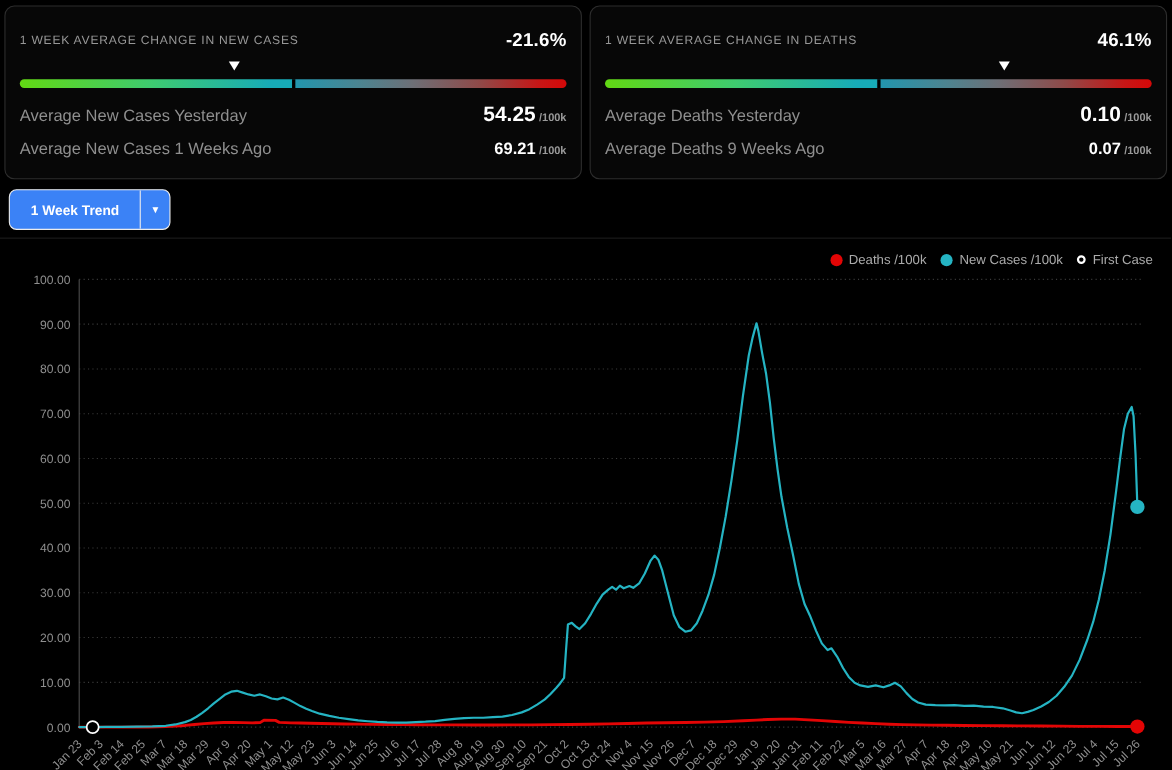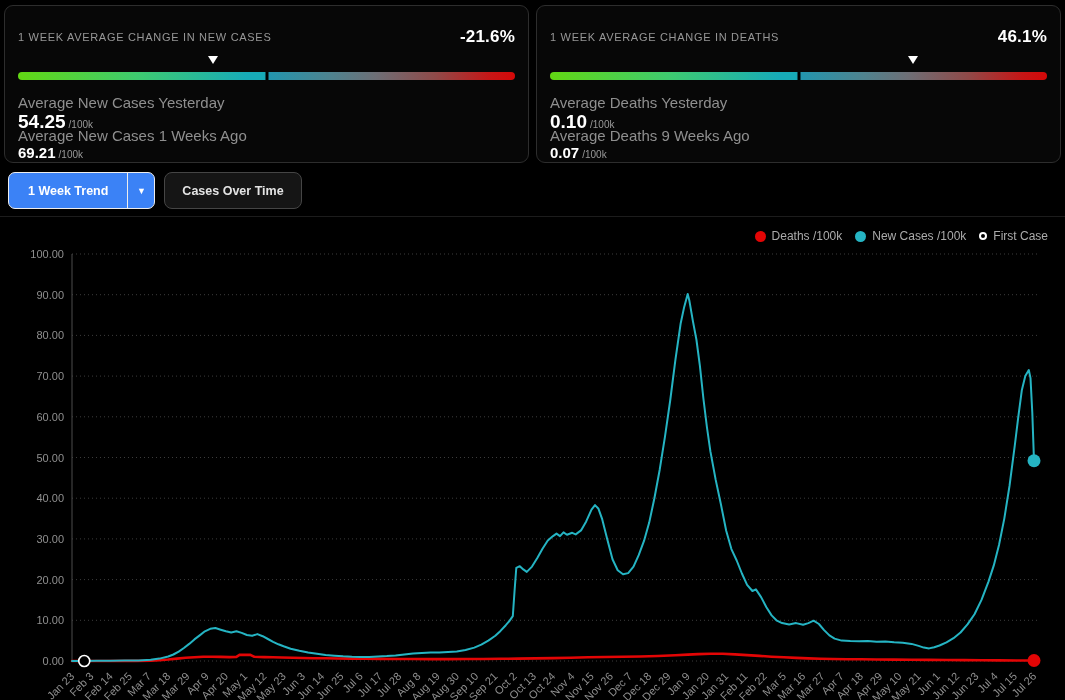--- a/index.html
+++ b/index.html
@@ -26,26 +26,26 @@
   .gauge-divider {
     position:absolute; left:50%; bottom:1px; width:3px; height:8px;
     background:#000; transform:translateX(-50%);
   }
   .gauge-marker {
     position:absolute; top:2px; width:0; height:0; transform:translateX(-50%);
     border-left:5px solid transparent; border-right:5px solid transparent;
     border-top:8px solid #fff;
   }
   .card-rows { margin-top:13px; }
-  .card-row { display:flex; justify-content:space-between; align-items:baseline; height:33px;flex-direction:column; }
+  .card-row { display:flex; justify-content:space-between; align-items:baseline; height:33px; }
   .row-label { font-size:15px; color:#8f8f8f; }
   .row-value { color:#fff; font-weight:700; white-space:nowrap; }
   .v-lg { font-size:19px; }
   .v-sm { font-size:15px; }
-  .unit { font-size:10px; font-weight:400; color:#9a9a9a; margin-left:3px; }
+  .unit { font-size:10px; font-weight:700; color:#9a9a9a; margin-left:3px; }
   
   .toolbar { display:flex; gap:9px; padding:9px 0 0 8px; height:47px; }
   .trend-btn {
     display:flex; align-items:stretch; background:#3b82f6; border:1px solid #ededed;
     border-radius:7px; overflow:hidden; cursor:pointer; height:37px;
   }
   .trend-btn-main { padding:0 19px; display:flex; align-items:center;
     font-size:12.5px; font-weight:700; color:#fff; }
   .trend-btn-divider { width:1px; background:#ededed; }
   .trend-btn-caret { width:26px; display:flex; align-items:center; justify-content:center;
@@ -122,21 +122,20 @@
     </div>
 
   </div>
 
   <div class="toolbar">
     <div class="trend-btn">
       <span class="trend-btn-main">1 Week Trend</span>
       <span class="trend-btn-divider"></span>
       <span class="trend-btn-caret">▼</span>
     </div>
-    <button class="cases-btn">Cases Over Time</button>
   </div>
 
   <div class="chart-section">
     <div class="legend">
       <div class="legend-item">
         <span class="legend-dot" style="background: rgb(227, 5, 5);"></span>
         <span class="legend-label">Deaths /100k</span>
       </div>
       <div class="legend-item">
         <span class="legend-dot" style="background: rgb(37, 180, 195);"></span>

